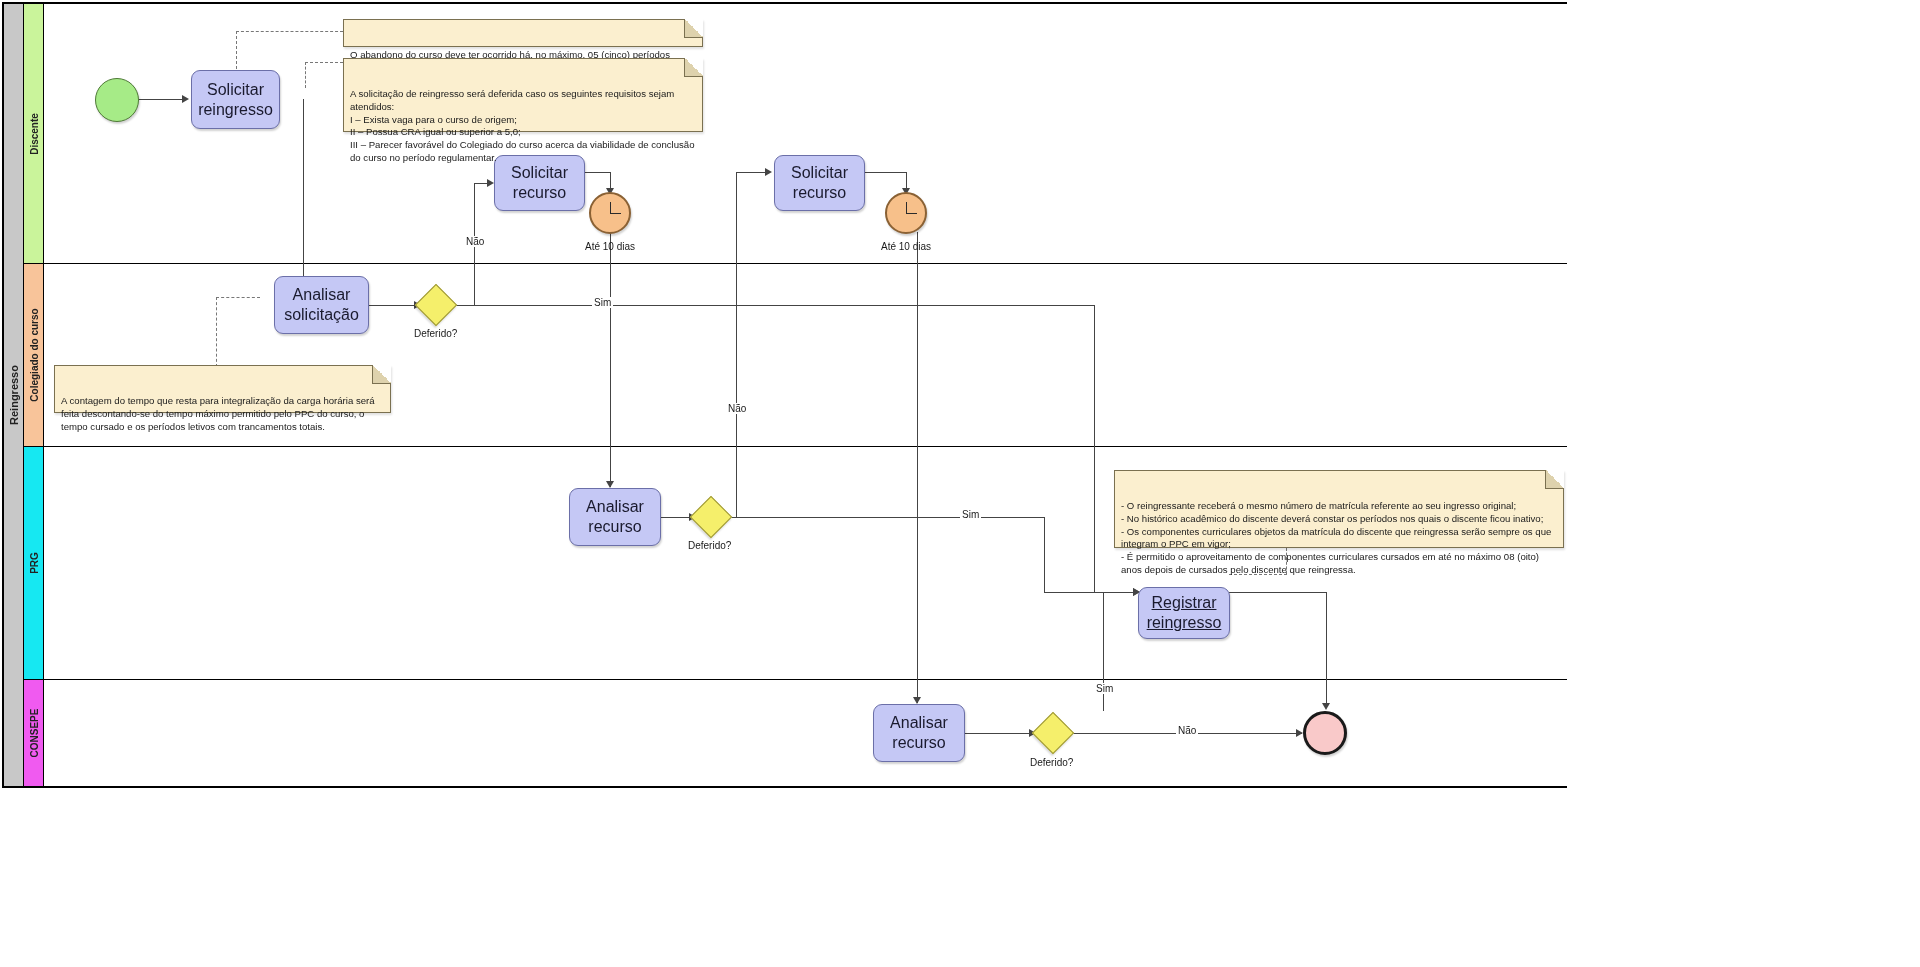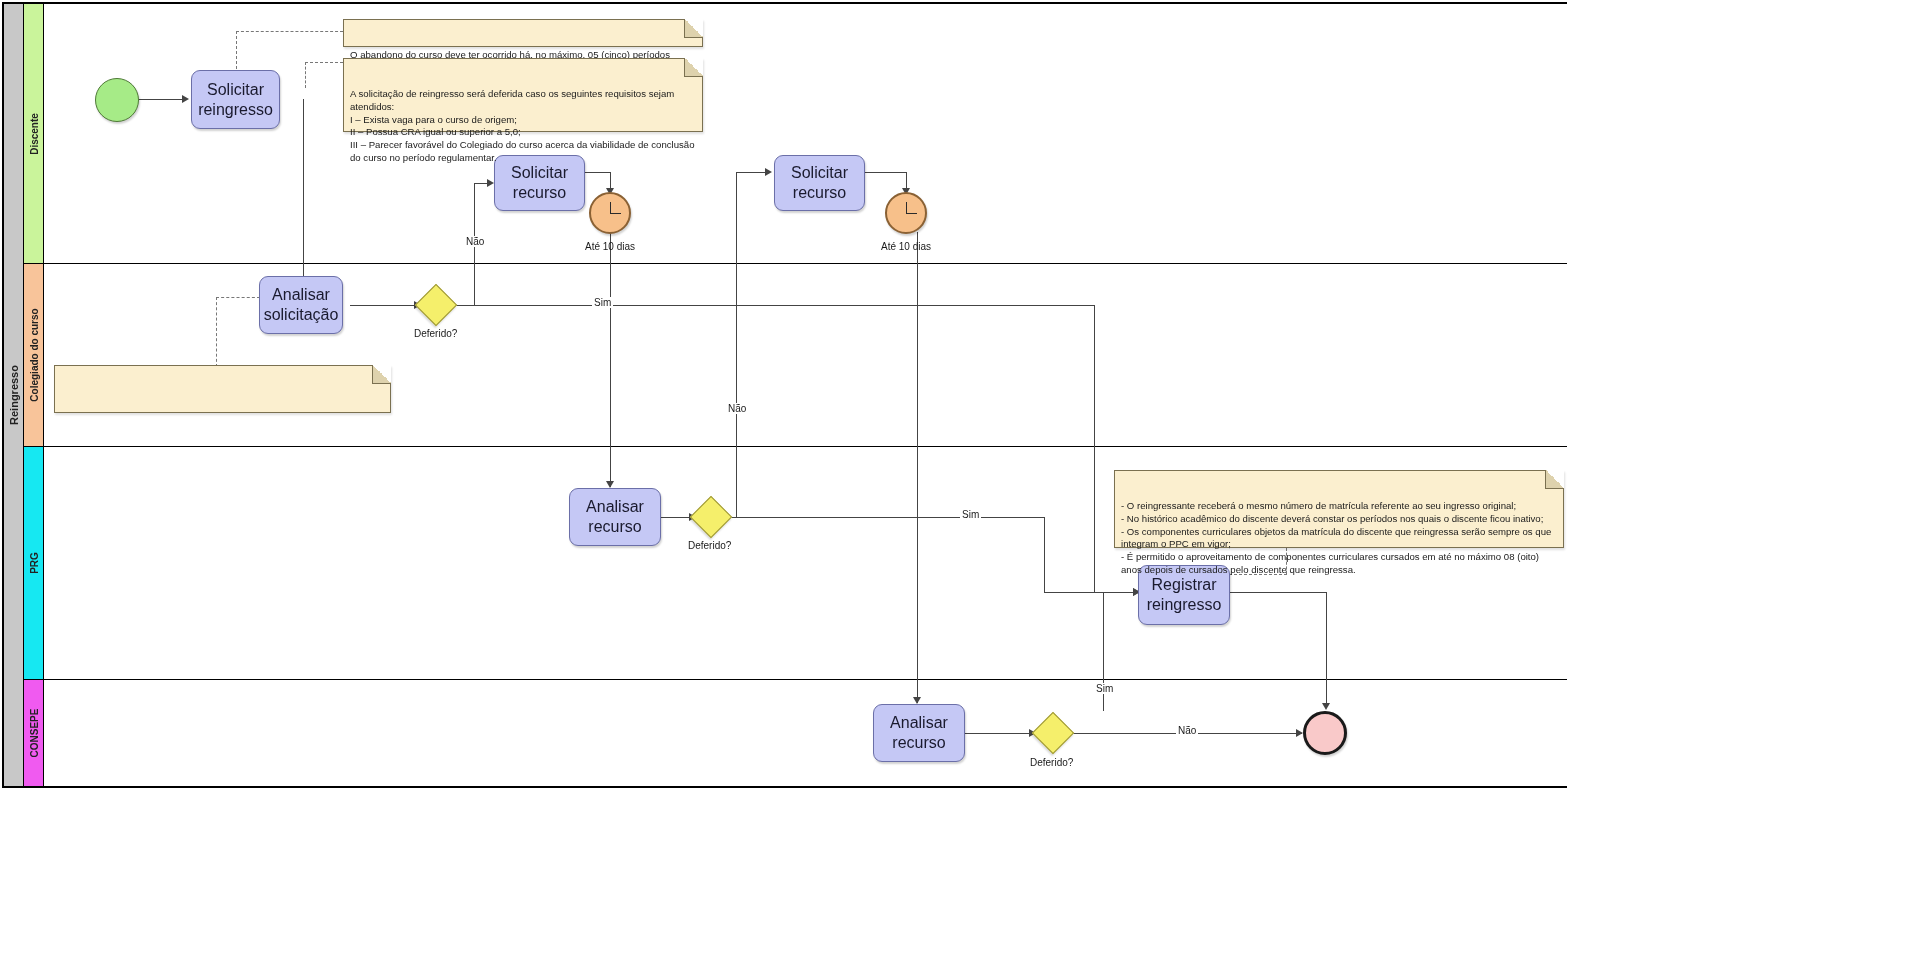--- a/index.html
+++ b/index.html
@@ -163,21 +163,21 @@
   <div class="dot" style="left:216px;top:297px;width:44px;"></div>
   <div class="dot" style="left:1229px;top:574px;width:58px;"></div>
   <div class="dotv" style="left:1286px;top:548px;height:26px;"></div>
 
   <div class="node startev" style="left:95px;top:78px;width:44px;height:44px;"></div>
 
   <div class="node task" style="left:191px;top:70px;width:89px;height:59px;">
     <span>Solicitar reingresso</span>
   </div>
 
-  <div class="node task" style="left:259px;top:276px;width:84px;height:58px;">
+  <div class="node task" style="left:274px;top:276px;width:95px;height:58px;">
     <span>Analisar solicitação</span>
   </div>
 
   <div class="node gateway" style="left:421px;top:290px;width:30px;height:30px;"></div>
   <div class="label" style="left:414px;top:328px;">Deferido?</div>
 
   <div class="node task" style="left:494px;top:155px;width:91px;height:56px;">
     <span>Solicitar recurso</span>
   </div>
 
@@ -191,21 +191,21 @@
   <div class="node gateway" style="left:696px;top:502px;width:30px;height:30px;"></div>
   <div class="label" style="left:688px;top:540px;">Deferido?</div>
 
   <div class="node task" style="left:774px;top:155px;width:91px;height:56px;">
     <span>Solicitar recurso</span>
   </div>
 
   <div class="node timer" style="left:885px;top:192px;width:42px;height:42px;"></div>
   <div class="label" style="left:881px;top:241px;">Até 10 dias</div>
 
-  <div class="node task" style="left:1138px;top:565px;width:92px;height:60px;">
+  <div class="node task" style="left:1138px;top:587px;width:92px;height:52px;text-decoration:underline;">
     <span>Registrar reingresso</span>
   </div>
 
   <div class="node task" style="left:873px;top:704px;width:92px;height:58px;">
     <span>Analisar recurso</span>
   </div>
 
   <div class="node gateway" style="left:1038px;top:718px;width:30px;height:30px;"></div>
   <div class="label" style="left:1030px;top:757px;">Deferido?</div>
 
@@ -219,20 +219,21 @@
   <div class="annot" style="left:343px;top:58px;width:360px;height:74px;">
     <span class="fold"></span>
     <span>A solicitação de reingresso será deferida caso os seguintes requisitos sejam atendidos:
 I – Exista vaga para o curso de origem;
 II – Possua CRA igual ou superior a 5,0;
 III – Parecer favorável do Colegiado do curso acerca da viabilidade de conclusão do curso no período regulamentar.</span>
   </div>
 
   <div class="annot" style="left:54px;top:365px;width:337px;height:48px;">
     <span class="fold"></span>
+    <span>A contagem do tempo que resta para integralização da carga horária será feita descontando-se do tempo máximo permitido pelo PPC do curso, o tempo cursado e os períodos letivos com trancamentos totais.</span>
   </div>
 
   <div class="annot" style="left:1114px;top:470px;width:450px;height:78px;">
     <span class="fold"></span>
     <span>- O reingressante receberá o mesmo número de matrícula referente ao seu ingresso original;
 - No histórico acadêmico do discente deverá constar os períodos nos quais o discente ficou inativo;
 - Os componentes curriculares objetos da matrícula do discente que reingressa serão sempre os que integram o PPC em vigor;
 - É permitido o aproveitamento de componentes curriculares cursados em até no máximo 08 (oito) anos depois de cursados pelo discente que reingressa.</span>
   </div>
 

